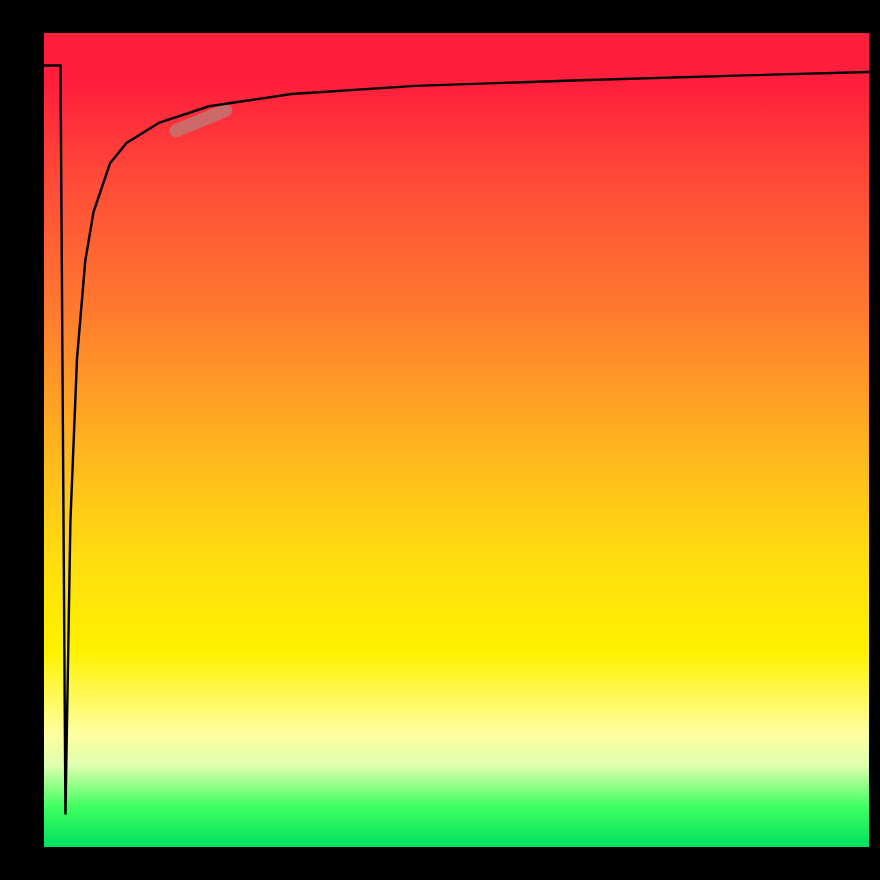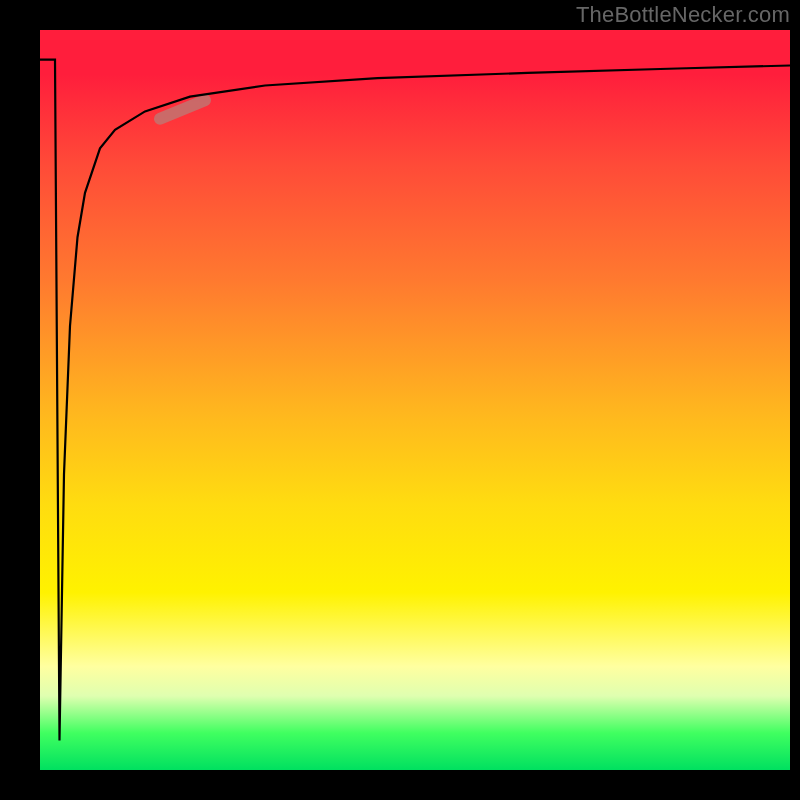--- a/index.html
+++ b/index.html
@@ -67,21 +67,20 @@
     stroke: #B97E78;
     stroke-width: 12;
     stroke-linecap: round;
     opacity: 0.75;
   }
 </style>
 </head>
 <body>
 
 <div class="chart-outer">
-  <div class="source-label">TheBottleNecker.com</div>
 
   <div class="plot-area">
     <div class="plot-gradient"></div>
     <svg class="curve-svg" viewBox="0 0 750 740" preserveAspectRatio="none">
       <path class="highlight" d="M120.0 88.8 L165.0 70.3"></path>
       <path class="curve-path" d="M0.0 29.6 L15.0 29.6 L19.5 710.4 L24.0 444.0 L30.0 296.0 L37.5 207.2 L45.0 162.8 L60.0 118.4 L75.0 99.9 L105.0 81.4 L150.0 66.6 L225.0 55.5 L337.5 48.1 L487.5 42.9 L637.5 38.5 L750.0 35.5 "></path>
     </svg>
   </div>
 </div>
 

